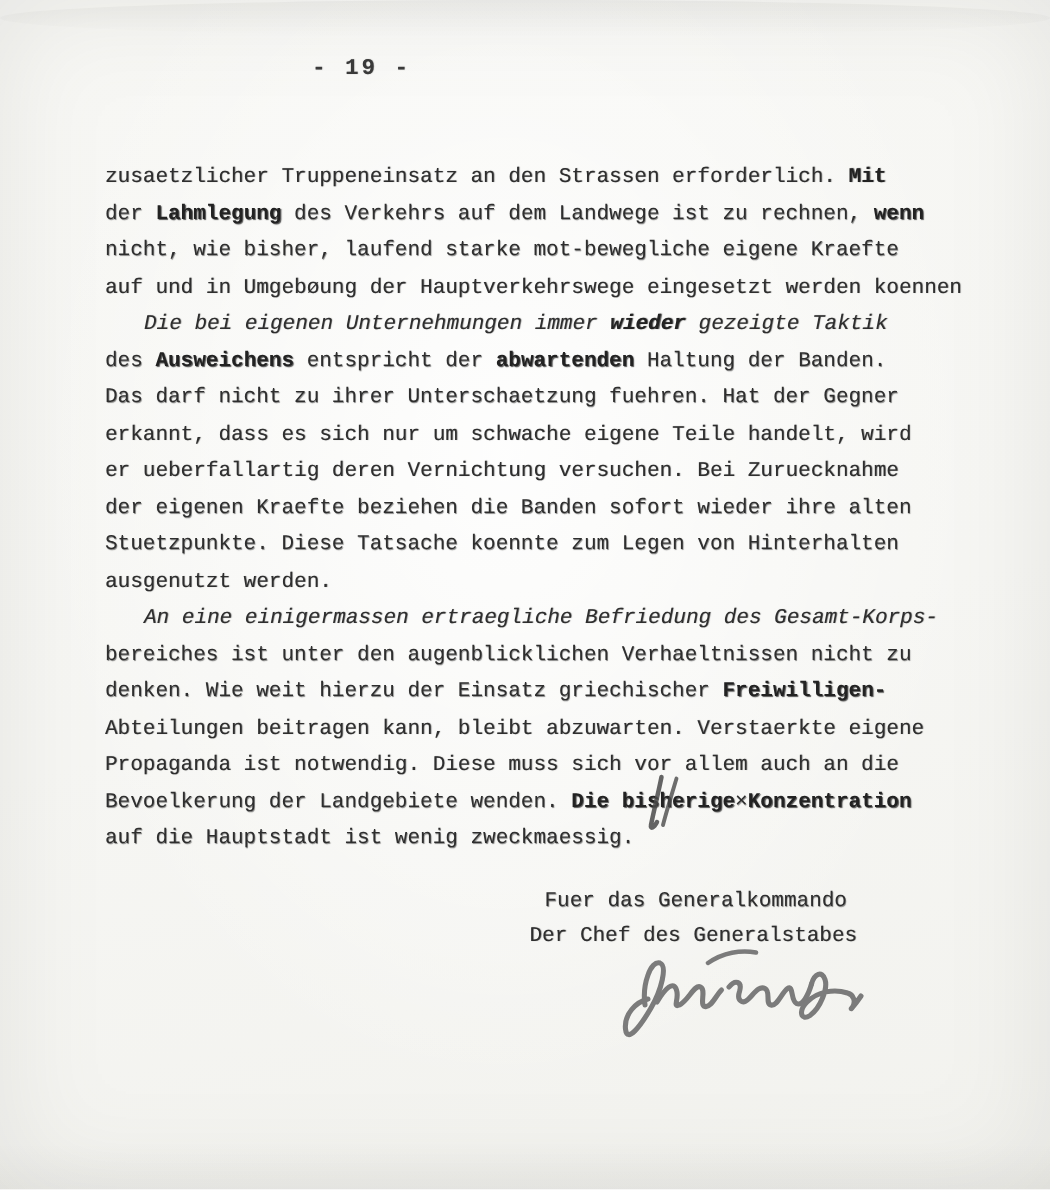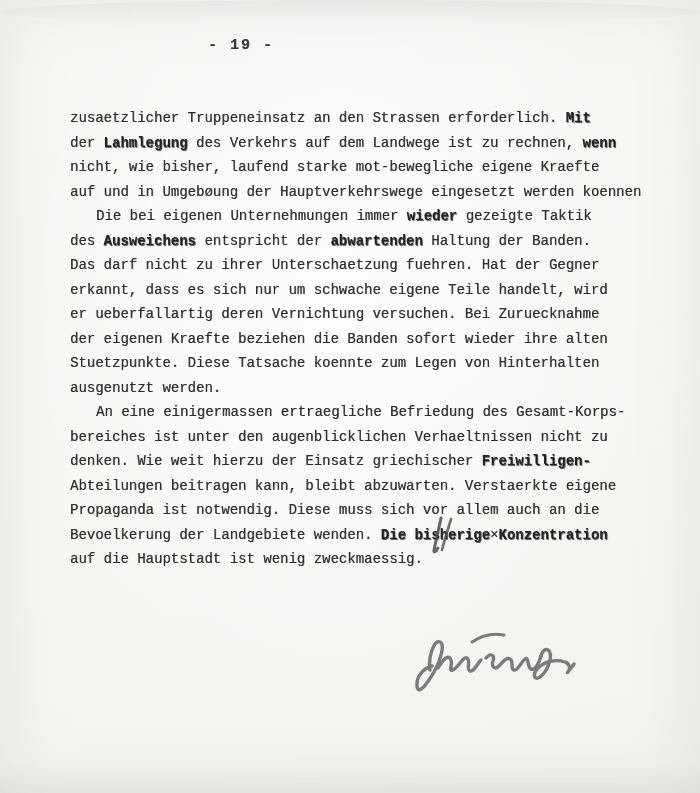--- a/index.html
+++ b/index.html
@@ -42,21 +42,21 @@
     top: 86px;
     left: 70px;
     width: 618px;
     font-size: 14px;
     line-height: 24.5px;
     white-space: pre;
     text-shadow: 0.45px 0.45px 0.55px rgba(46,46,46,0.55);
     margin-top: 20px;
   }
   .tline { height: 24.5px; }
-  .tline.indent { padding-left: 26px; }
+  .tline.indent { padding-left: 26px; font-style: italic; }
   .seg-bold {
     font-weight: 700;
     text-shadow: 0.7px 0.5px 0.7px rgba(30,30,30,0.75);
     color: #222222;
   }
   .hand-mark {
     position: absolute;
     top: 516px;
     left: 430px;
     width: 26px;
@@ -100,20 +100,22 @@
   <div class="page-number">- 19 -</div>
 
   <div class="doc-body" id="doc-body"><div class="tline"><span>zusaetzlicher Truppeneinsatz an den Strassen erforderlich. </span><span class="seg-bold">Mit</span></div><div class="tline"><span>der </span><span class="seg-bold">Lahmlegung</span><span> des Verkehrs auf dem Landwege ist zu rechnen, </span><span class="seg-bold">wenn</span></div><div class="tline"><span>nicht, wie bisher, laufend starke mot-bewegliche eigene Kraefte</span></div><div class="tline"><span>auf und in Umgebøung der Hauptverkehrswege eingesetzt werden koennen</span></div><div class="tline indent"><span>Die bei eigenen Unternehmungen immer </span><span class="seg-bold">wieder</span><span> gezeigte Taktik</span></div><div class="tline"><span>des </span><span class="seg-bold">Ausweichens</span><span> entspricht der </span><span class="seg-bold">abwartenden</span><span> Haltung der Banden.</span></div><div class="tline"><span>Das darf nicht zu ihrer Unterschaetzung fuehren. Hat der Gegner</span></div><div class="tline"><span>erkannt, dass es sich nur um schwache eigene Teile handelt, wird</span></div><div class="tline"><span>er ueberfallartig deren Vernichtung versuchen. Bei Zuruecknahme</span></div><div class="tline"><span>der eigenen Kraefte beziehen die Banden sofort wieder ihre alten</span></div><div class="tline"><span>Stuetzpunkte. Diese Tatsache koennte zum Legen von Hinterhalten</span></div><div class="tline"><span>ausgenutzt werden.</span></div><div class="tline indent"><span>An eine einigermassen ertraegliche Befriedung des Gesamt-Korps-</span></div><div class="tline"><span>bereiches ist unter den augenblicklichen Verhaeltnissen nicht zu</span></div><div class="tline"><span>denken. Wie weit hierzu der Einsatz griechischer </span><span class="seg-bold">Freiwilligen-</span></div><div class="tline"><span>Abteilungen beitragen kann, bleibt abzuwarten. Verstaerkte eigene</span></div><div class="tline"><span>Propaganda ist notwendig. Diese muss sich vor allem auch an die</span></div><div class="tline"><span>Bevoelkerung der Landgebiete wenden. </span><span class="seg-bold">Die bisherige</span><span>×</span><span class="seg-bold">Konzentration</span></div><div class="tline"><span>auf die Hauptstadt ist wenig zweckmaessig.</span></div></div>
 
   <svg class="hand-mark" viewBox="0 0 26 40">
     <path d="M11,2 C9,12 6,24 4,34 C3.4,37 6,36 8,32" fill="none" stroke="#4a4a4a" stroke-width="3" stroke-linecap="round" opacity="0.85"></path>
     <path d="M21,3 C18,13 14,26 12,34" fill="none" stroke="#4a4a4a" stroke-width="2.6" stroke-linecap="round" opacity="0.8"></path>
   </svg>
 
   <div class="closing">
+    <div class="c1">Fuer das Generalkommando</div>
+    <div class="c2">Der Chef des Generalstabes</div>
   </div>
 
   <svg class="signature" viewBox="0 0 180 84">
     <g fill="none" stroke="var(--signature)" stroke-width="3.4" stroke-linecap="round" stroke-linejoin="round">
 
       <path d="M22,44 C20,30 26,14 32,16 C37,18 33,34 26,46 C19,58 10,70 9,60 C8,50 16,42 24,40"></path>
 
       <path d="M30,42 C36,32 41,28 43,34 C45,40 40,46 45,44 C51,41 55,30 59,32 C63,34 58,44 62,45 C66,46 69,38 73,34"></path>
       <path d="M78,32 C82,27 87,28 85,35 C83,41 87,44 91,40 C95,36 98,31 102,33 C106,35 102,43 106,44 C110,45 113,36 117,33 C121,30 119,41 123,43 C127,45 131,37 133,30"></path>
 

